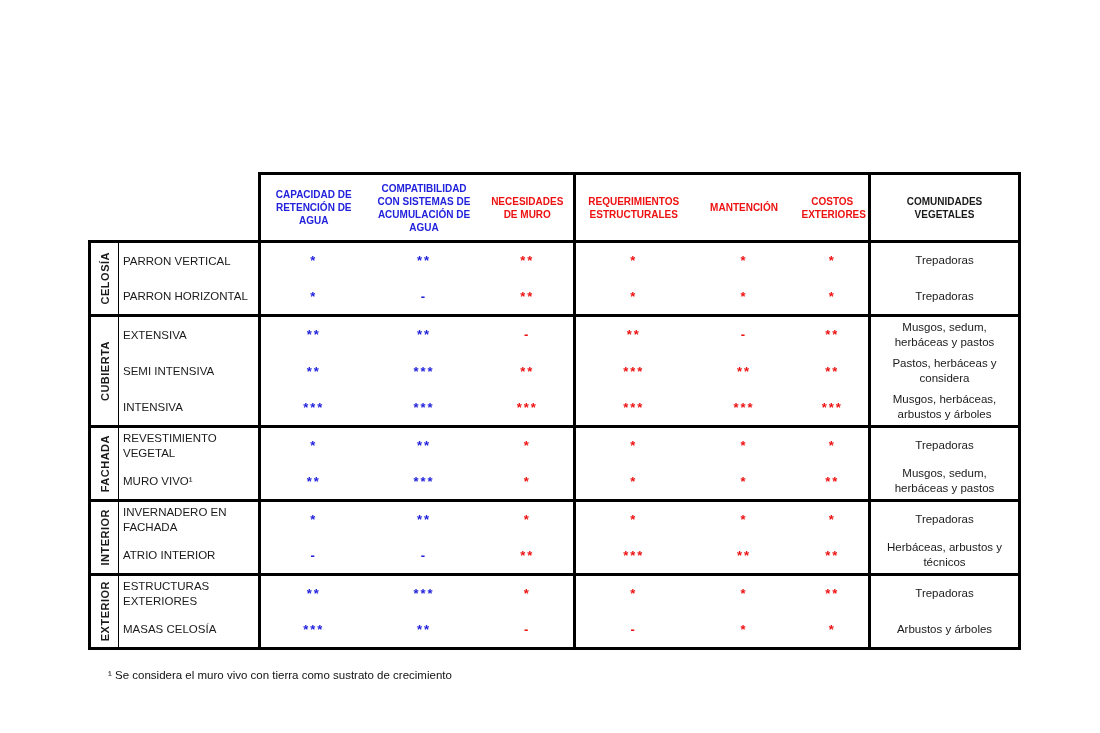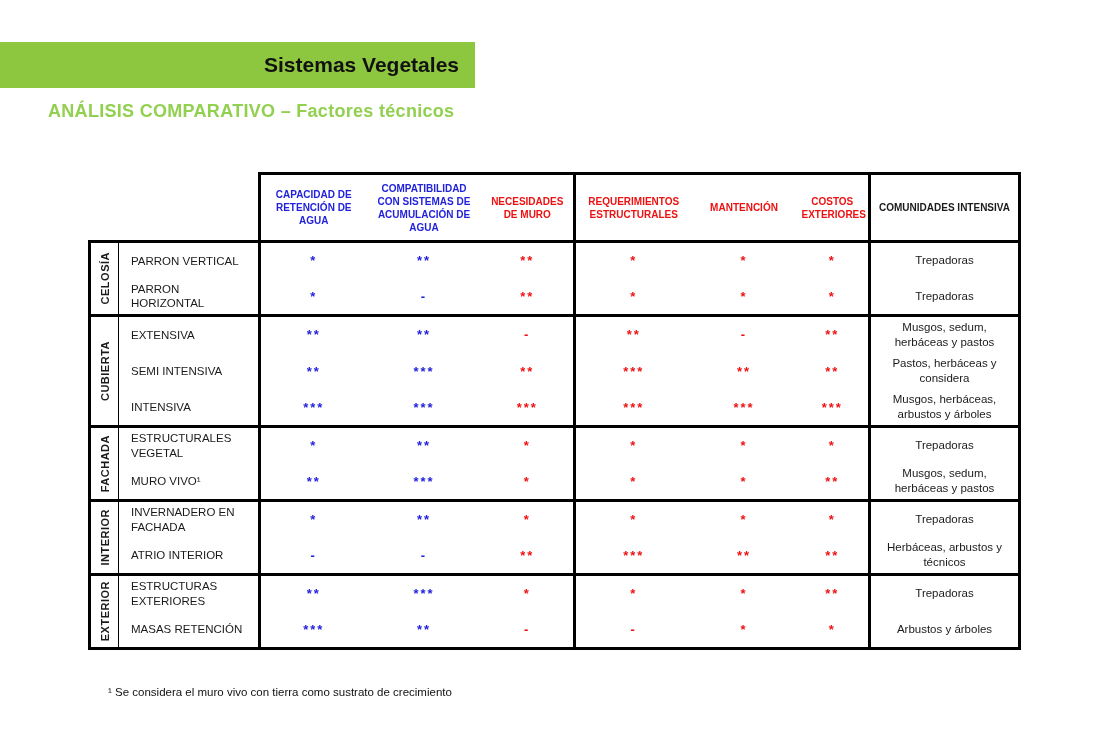--- a/index.html
+++ b/index.html
@@ -28,41 +28,37 @@
 
   tbody tr{height:37px;}
   tbody tr.gs td,tbody tr.gs th{border-top:3px solid #000;}
   tbody tr.ge td{border-bottom:3px solid #000;}
   th.group{border-left:3px solid #000;border-right:1px solid #000;
            border-top:3px solid #000;border-bottom:3px solid #000;
            vertical-align:middle;text-align:center;}
   th.group .vert{writing-mode:vertical-rl;transform:rotate(180deg);
                  font-size:11px;font-weight:bold;letter-spacing:.5px;margin:0 auto;}
   td.rowlab{border-right:3px solid #000;font-size:11.5px;text-align:left;
-            padding:1px 3px 1px 12px;line-height:1.25;vertical-align:middle;}
+            padding:1px 3px 1px 4px;line-height:1.25;vertical-align:middle;}
   td.val{text-align:center;vertical-align:middle;font-weight:bold;font-size:13px;
          letter-spacing:2px;}
   td.val.bl{border-left:3px solid #000;}
   td.val.br{border-right:3px solid #000;}
   td.community{border-left:3px solid #000;border-right:3px solid #000;
                text-align:center;vertical-align:middle;font-size:11.5px;
                line-height:1.3;padding:1px 4px;}
 
-  .footnote{position:absolute;left:108px;top:686px;font-size:11.5px;color:#111;}
+  .footnote{position:absolute;left:108px;top:669px;font-size:11.5px;color:#111;}
 </style>
 </head>
 <body>
 
 <div class="page">
 
-  <div class="banner" style="background: rgb(141, 198, 63);">
-    <span class="banner-title">Sistemas Vegetales</span>
-  </div>
-
-  <div class="subtitle" style="color: rgb(146, 208, 80);">ANÁLISIS COMPARATIVO – Factores técnicos</div>
+
 
   <div class="table-wrap">
     <table>
       <colgroup>
         <col style="width:29px">
           <col style="width:141px">
         <col style="width:107px">
           <col style="width:115px">
           <col style="width:93px">
         <col style="width:117px">
@@ -73,21 +69,21 @@
       <thead>
         <tr>
           <th class="nob"></th>
           <th class="nob"></th>
           <th class="hdr hb-start" style="color: rgb(34, 34, 221);">CAPACIDAD DE RETENCIÓN DE AGUA</th>
           <th class="hdr" style="color: rgb(34, 34, 221);">COMPATIBILIDAD CON SISTEMAS DE ACUMULACIÓN DE AGUA</th>
           <th class="hdr hb-end" style="color: rgb(238, 17, 17);">NECESIDADES DE MURO</th>
           <th class="hdr hb-start" style="color: rgb(238, 17, 17); text-align: center;">REQUERIMIENTOS ESTRUCTURALES</th>
           <th class="hdr" style="color: rgb(238, 17, 17);">MANTENCIÓN</th>
           <th class="hdr hb-end" style="color: rgb(238, 17, 17);">COSTOS EXTERIORES</th>
-          <th class="hdr hb-start hb-end" style="color: rgb(26, 26, 26);">COMUNIDADES INTENSIVA</th>
+          <th class="hdr hb-start hb-end" style="color: rgb(26, 26, 26);">COMUNIDADES VEGETALES</th>
         </tr>
       </thead>
       <tbody>
           <tr class="gs ">
             <th class="group" rowspan="2">
               <div class="vert">CELOSÍA</div>
             </th>
             <td class="rowlab">PARRON VERTICAL</td>
             <td class="val bl" style="color: rgb(34, 34, 221);">*</td>
             <td class="val" style="color: rgb(34, 34, 221);">**</td>
@@ -137,21 +133,21 @@
             <td class="val br" style="color: rgb(238, 17, 17);">***</td>
             <td class="val bl" style="color: rgb(238, 17, 17);">***</td>
             <td class="val" style="color: rgb(238, 17, 17);">***</td>
             <td class="val br" style="color: rgb(238, 17, 17);">***</td>
             <td class="community">Musgos, herbáceas, arbustos y árboles</td>
           </tr>
           <tr class="gs ">
             <th class="group" rowspan="2">
               <div class="vert">FACHADA</div>
             </th>
-            <td class="rowlab">ESTRUCTURALES VEGETAL</td>
+            <td class="rowlab">REVESTIMIENTO VEGETAL</td>
             <td class="val bl" style="color: rgb(34, 34, 221);">*</td>
             <td class="val" style="color: rgb(34, 34, 221);">**</td>
             <td class="val br" style="color: rgb(238, 17, 17);">*</td>
             <td class="val bl" style="color: rgb(238, 17, 17);">*</td>
             <td class="val" style="color: rgb(238, 17, 17);">*</td>
             <td class="val br" style="color: rgb(238, 17, 17);">*</td>
             <td class="community">Trepadoras</td>
           </tr>
           <tr class="ge">
             <td class="rowlab">MURO VIVO¹</td>
@@ -193,21 +189,21 @@
             <td class="rowlab">ESTRUCTURAS EXTERIORES</td>
             <td class="val bl" style="color: rgb(34, 34, 221);">**</td>
             <td class="val" style="color: rgb(34, 34, 221);">***</td>
             <td class="val br" style="color: rgb(238, 17, 17);">*</td>
             <td class="val bl" style="color: rgb(238, 17, 17);">*</td>
             <td class="val" style="color: rgb(238, 17, 17);">*</td>
             <td class="val br" style="color: rgb(238, 17, 17);">**</td>
             <td class="community">Trepadoras</td>
           </tr>
           <tr class="ge">
-            <td class="rowlab">MASAS RETENCIÓN</td>
+            <td class="rowlab">MASAS CELOSÍA</td>
             <td class="val bl" style="color: rgb(34, 34, 221);">***</td>
             <td class="val" style="color: rgb(34, 34, 221);">**</td>
             <td class="val br" style="color: rgb(238, 17, 17);">-</td>
             <td class="val bl" style="color: rgb(238, 17, 17);">-</td>
             <td class="val" style="color: rgb(238, 17, 17);">*</td>
             <td class="val br" style="color: rgb(238, 17, 17);">*</td>
             <td class="community">Arbustos y árboles</td>
           </tr>
         </tbody>
     </table>

